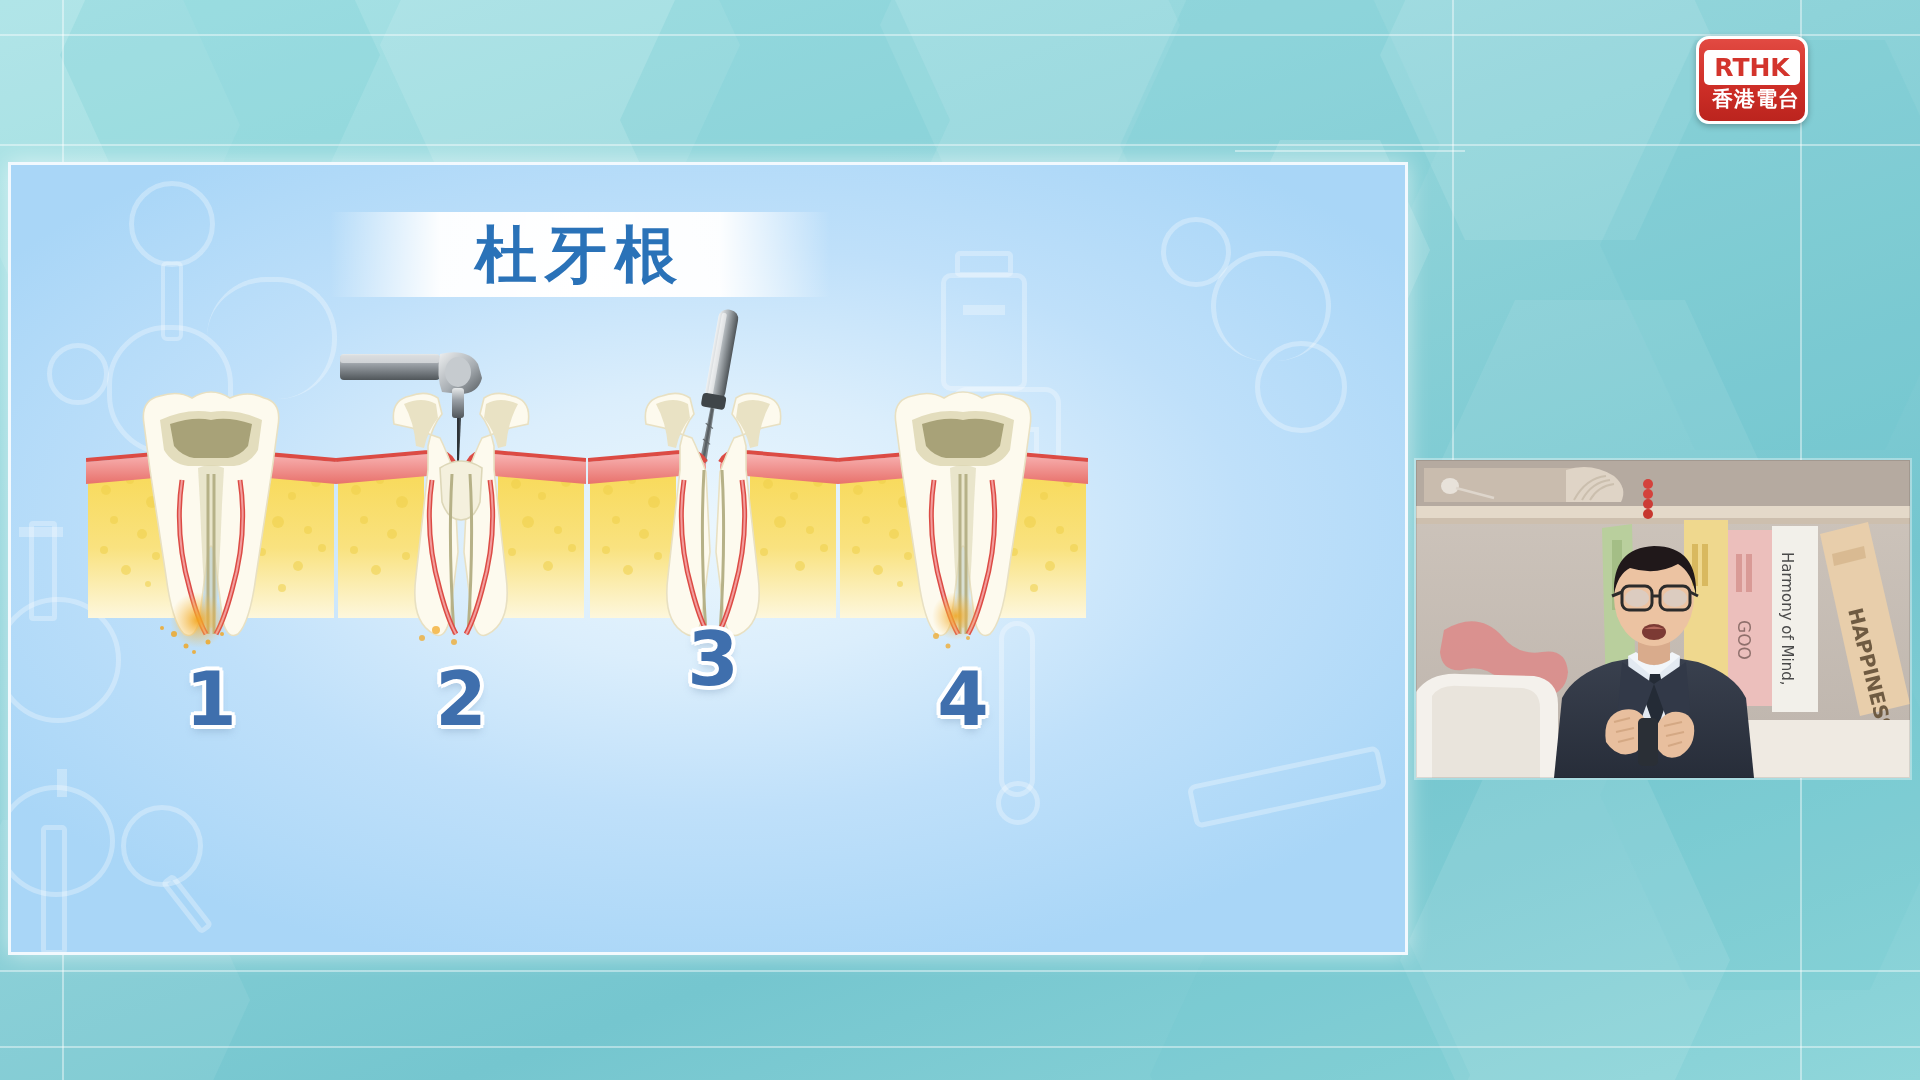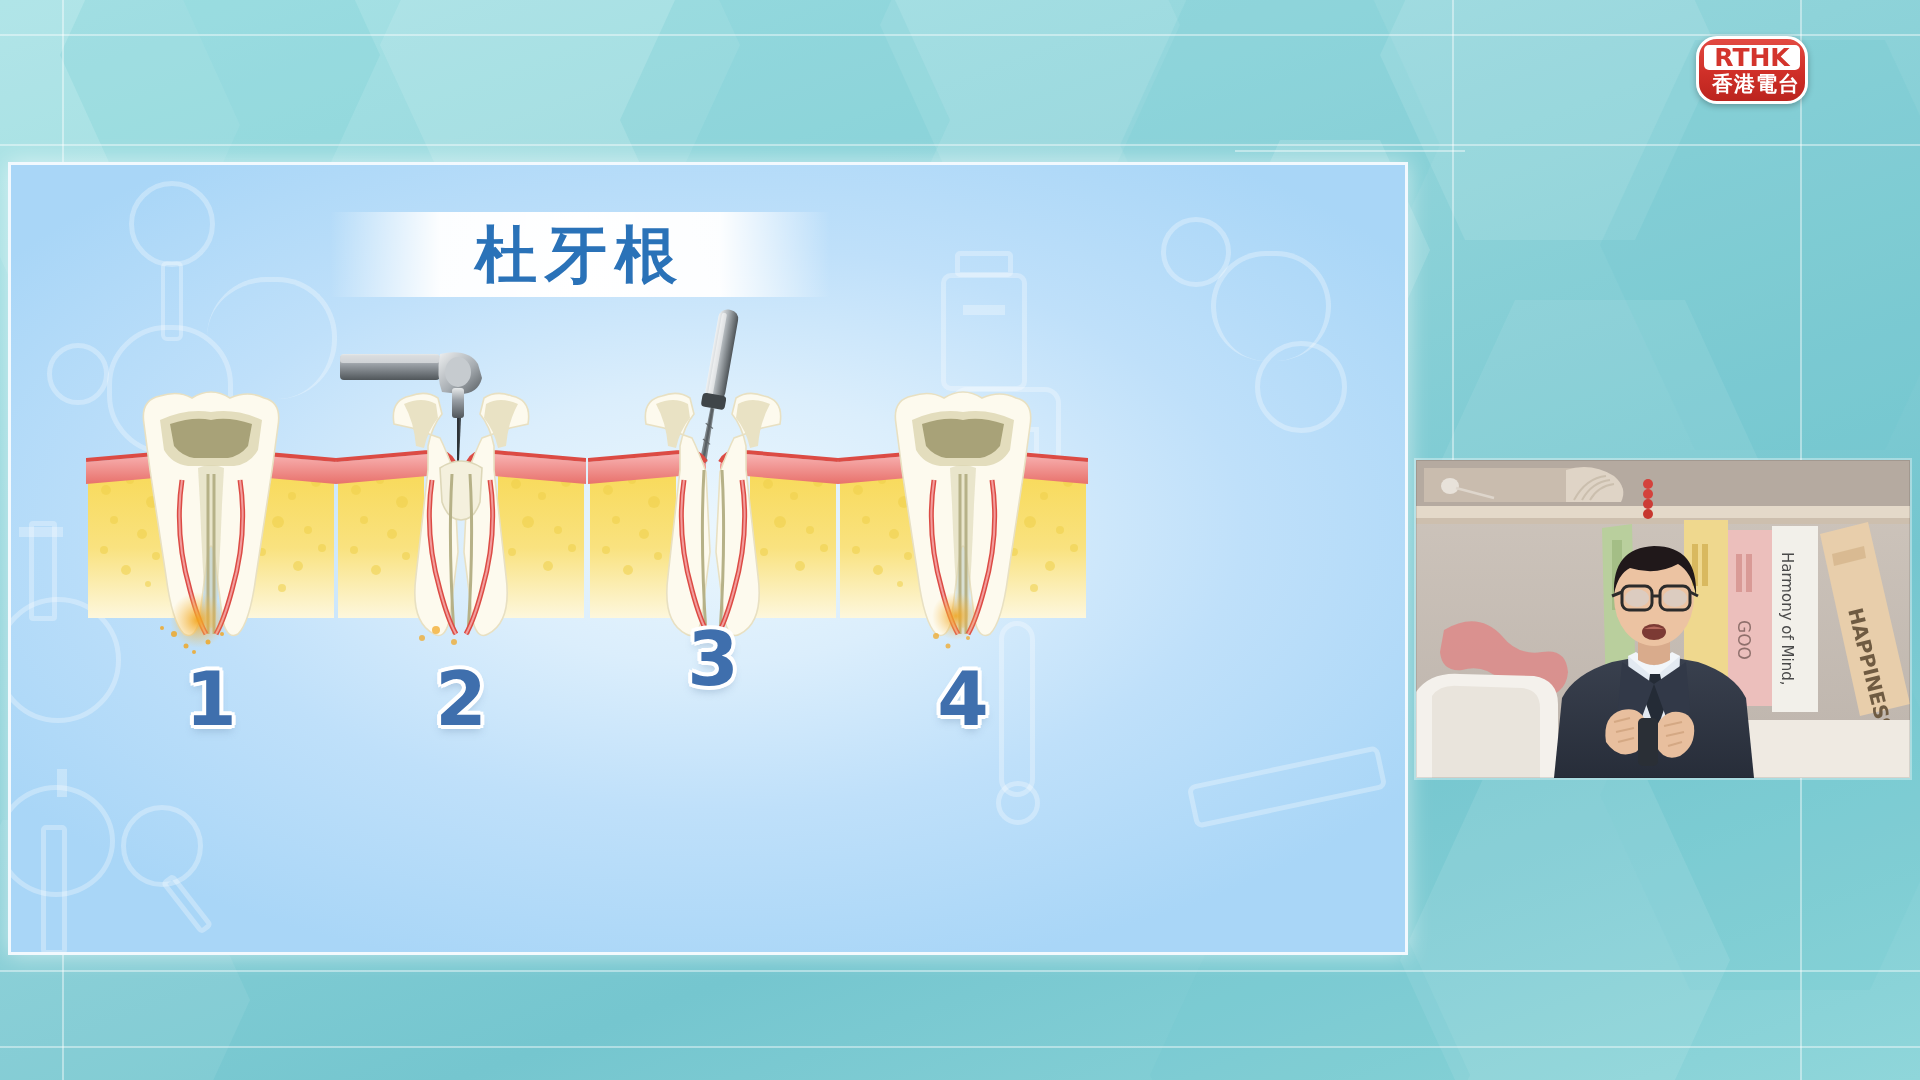--- a/index.html
+++ b/index.html
@@ -61,23 +61,23 @@
     text-shadow:
       -3px -3px 0 #ffffff, 3px -3px 0 #ffffff,
       -3px  3px 0 #ffffff, 3px  3px 0 #ffffff,
        0px  4px 0 #ffffff, 0px -4px 0 #ffffff,
        4px  0px 0 #ffffff,-4px  0px 0 #ffffff,
        0 6px 8px rgba(120,150,185,.45);
   }
 
   
   #rthk{
-    position:absolute; right:112px; top:36px; width:112px; height:68px;
+    position:absolute; right:112px; top:36px; width:112px; height:88px;
     background:linear-gradient(180deg,#e24a42 0%,#cf2f28 55%,#bb241e 100%);
-    border:3px solid #ffffff; border-radius:21px;
+    border:3px solid #ffffff; border-radius:13px;
     box-shadow:0 2px 6px rgba(0,0,0,.28);
     display:flex; flex-direction:column; align-items:center;
     justify-content:center; gap:4px; padding:6px 5px;
   }
   #rthk-box{
     background:#ffffff; border-radius:5px; width:96px; height:35px;
     display:flex; align-items:center; justify-content:center;
   }
   #rthk-en{ color:#d3342c; font-size:25px; font-weight:700; letter-spacing:0px;
     font-family:"DejaVu Sans","Liberation Sans",sans-serif; line-height:1; }

